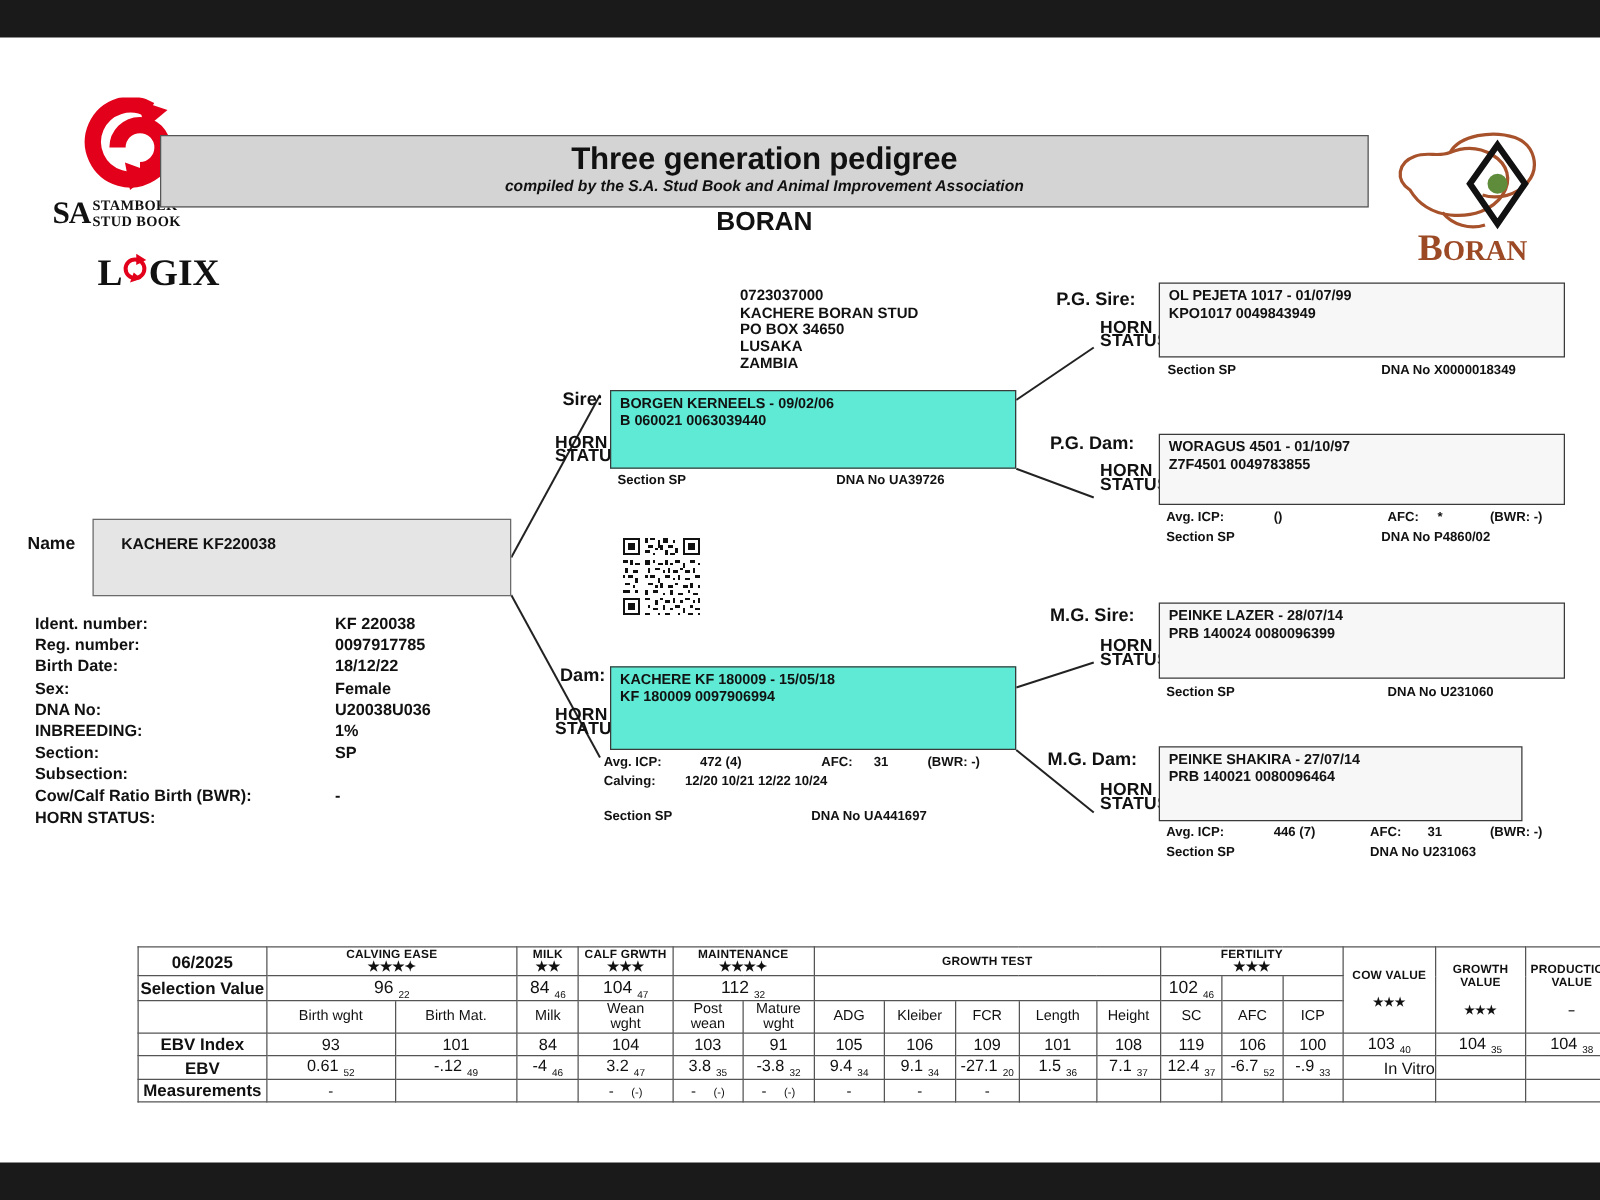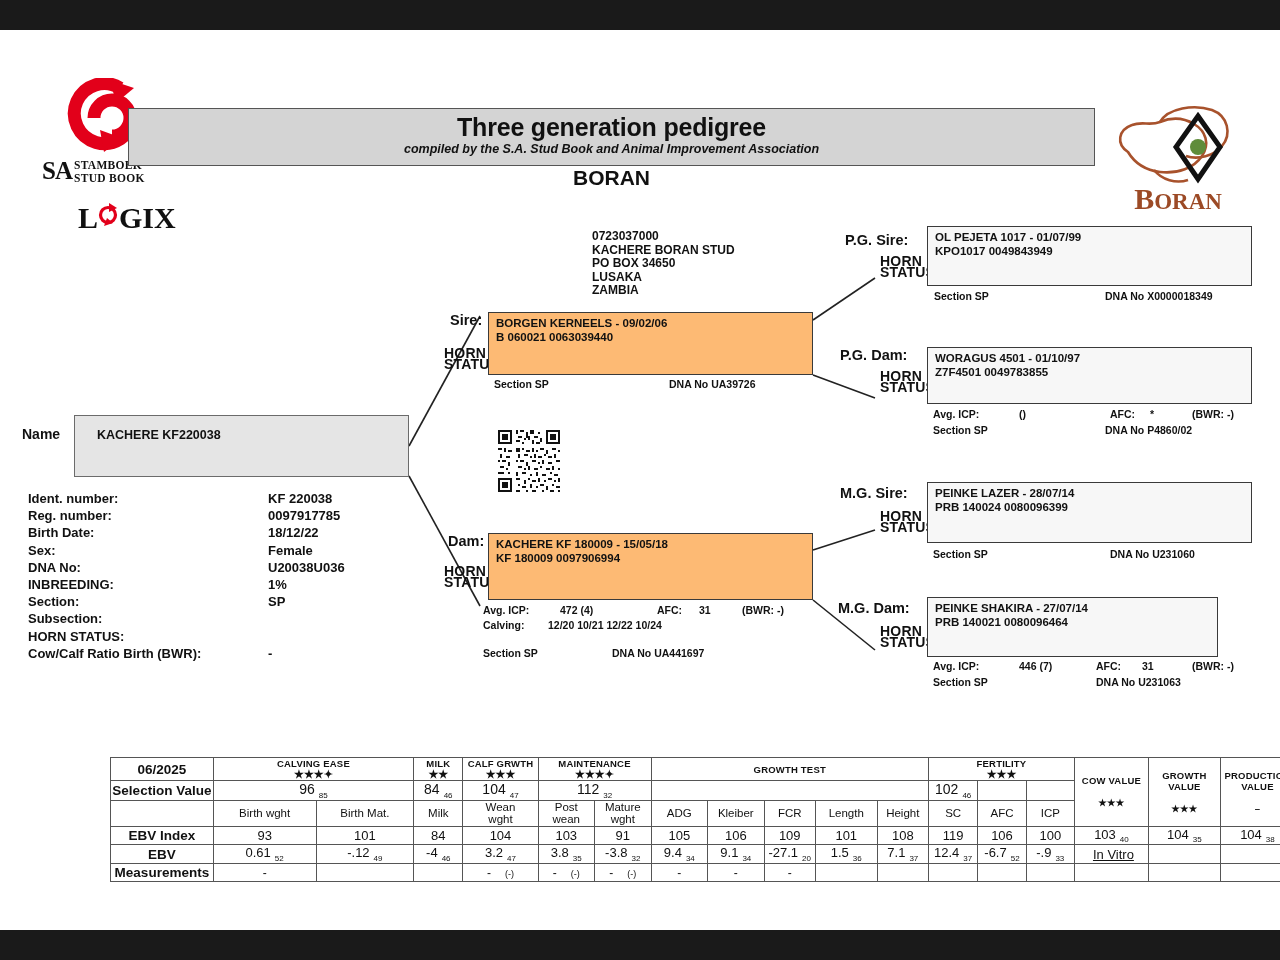--- a/index.html
+++ b/index.html
@@ -66,21 +66,21 @@
 
   
   #ident { left:28px; top:461px; width:380px; font-size:13px;
            font-weight:700; color:#111; }
   #ident .row { position:relative; height:17.2px; }
   #ident .k { position:absolute; left:0; }
   #ident .v { position:absolute; left:240px; }
 
   
   .ped-label { font-size:14.5px; font-weight:700; color:#111; }
-  .ped-box { background:#fdba74; border:1.4px solid #3a3a3a; }
+  .ped-box { background:#5eead4; border:1.4px solid #3a3a3a; }
   .ped-box.white { background:#f7f7f7; }
   .ped-l1 { position:absolute; left:7px; top:4px; font-size:11.5px;
             font-weight:700; color:#111; white-space:nowrap;}
   .ped-l2 { position:absolute; left:7px; top:18px; font-size:11.5px;
             font-weight:700; color:#111; white-space:nowrap;}
   .horn { position:absolute; font-size:14px; font-weight:700; color:#111;
           text-align:right; line-height:10.5px; letter-spacing:0.2px;}
   .ped-foot { position:absolute; font-size:10.5px; font-weight:700; color:#111;
               white-space:nowrap; }
   .ped-stat { position:absolute; font-size:10.5px; font-weight:700; color:#111;
@@ -322,26 +322,26 @@
       </div>
       <div class="row">
         <span class="k">Section:</span>
         <span class="v">SP</span>
       </div>
       <div class="row">
         <span class="k">Subsection:</span>
         <span class="v"></span>
       </div>
       <div class="row">
+        <span class="k">Cow/Calf Ratio Birth (BWR):</span>
+        <span class="v">-</span>
+      </div>
+      <div class="row">
         <span class="k">HORN STATUS:</span>
         <span class="v"></span>
-      </div>
-      <div class="row">
-        <span class="k">Cow/Calf Ratio Birth (BWR):</span>
-        <span class="v">-</span>
       </div>
     </div>
 
   <div class="abs ped-label" style="left:450px; top:282px;">Sire:</div>
   <div class="abs horn" style="left:444px; top:318px; width:42px;">
     <span>HORN</span><br><span>STATUS</span>
   </div>
   <div class="abs ped-box" style="left:488px; top:282px; width:325px; height:63px;">
     <div class="ped-l1">BORGEN KERNEELS - 09/02/06</div>
     <div class="ped-l2">B   060021      0063039440</div>
@@ -358,21 +358,21 @@
     <div class="ped-l2">KF  180009      0097906994</div>
   </div>
   <div class="abs ped-stat" style="left:483px; top:574px;">Avg. ICP:</div>
   <div class="abs ped-stat" style="left:560px; top:574px;">472 (4)</div>
   <div class="abs ped-stat" style="left:657px; top:574px;">AFC:</div>
   <div class="abs ped-stat" style="left:699px; top:574px;">31</div>
   <div class="abs ped-stat" style="left:742px; top:574px;">(BWR: -)</div>
   <div class="abs ped-stat" style="left:483px; top:589px;">Calving:</div>
   <div class="abs ped-stat" style="left:548px; top:589px;">12/20 10/21 12/22 10/24</div>
   <div class="abs ped-foot" style="left:483px; top:617px;">Section SP</div>
-  <div class="abs ped-foot" style="left:612px; top:617px;">DNA No UA441697</div>
+  <div class="abs ped-foot" style="left:649px; top:617px;">DNA No UA441697</div>
 
   <div class="abs ped-label" style="left:845px; top:202px;">P.G. Sire:</div>
   <div class="abs horn" style="left:880px; top:226px; width:42px;">
     <span>HORN</span><br><span>STATUS</span>
   </div>
   <div class="abs ped-box white" style="left:927px; top:196px; width:325px; height:60px;">
     <div class="ped-l1">OL PEJETA 1017 - 01/07/99</div>
     <div class="ped-l2">KPO1017          0049843949</div>
   </div>
   <div class="abs ped-foot" style="left:934px; top:260px;">Section SP</div>
@@ -451,21 +451,21 @@
             <td class="grp" colspan="1">CALF GRWTH<span class="stars">★★★</span></td>
             <td class="grp" colspan="2">MAINTENANCE<span class="stars">★★★✦</span></td>
             <td class="grp" colspan="5">GROWTH TEST</td>
             <td class="grp" colspan="3">FERTILITY<span class="stars">★★★</span></td>
             <td class="grp" rowspan="3">COW VALUE<br><br><span class="bigstar">★★★</span></td>
             <td class="grp" rowspan="3">GROWTH<br>VALUE<br><br><span class="bigstar">★★★</span></td>
             <td class="grp" rowspan="3">PRODUCTION<br>VALUE<br><br><span class="bigstar">–</span></td>
           </tr>
           <tr>
             <td class="nb">Selection Value</td>
-            <td class="selv" colspan="2">96<span class="acc">85</span></td>
+            <td class="selv" colspan="2">96<span class="acc">22</span></td>
             <td class="selv" colspan="1">84<span class="acc">46</span></td>
             <td class="selv" colspan="1">104<span class="acc">47</span></td>
             <td class="selv" colspan="2">112<span class="acc">32</span></td>
             <td class="selv" colspan="5"></td>
             <td class="selv" colspan="1">102<span class="acc">46</span></td>
             <td class="selv"></td>
             <td class="selv"></td>
           </tr>
           <tr>
             <td class="nb"></td>
@@ -513,21 +513,21 @@
             <td class="val">3.8<span class="acc">35</span></td>
             <td class="val">-3.8<span class="acc">32</span></td>
             <td class="val">9.4<span class="acc">34</span></td>
             <td class="val">9.1<span class="acc">34</span></td>
             <td class="val">-27.1<span class="acc">20</span></td>
             <td class="val">1.5<span class="acc">36</span></td>
             <td class="val">7.1<span class="acc">37</span></td>
             <td class="val">12.4<span class="acc">37</span></td>
             <td class="val">-6.7<span class="acc">52</span></td>
             <td class="val">-.9<span class="acc">33</span></td>
-            <td class="val" style="text-align:center;padding-left:4px;text-decoration:underline;">In Vitro</td>
+            <td class="val" style="text-align:right;padding-left:4px;">In Vitro</td>
             <td class="val"></td>
             <td class="val"></td>
           </tr>
           <tr>
             <td class="nb">Measurements</td>
             <td class="val"><span class="dash">-</span></td>
             <td class="val"></td>
             <td class="val"></td>
             <td class="val"><span class="dash">-</span><span class="paren" style="margin-left:14px;">(-)</span></td>
             <td class="val"><span class="dash">-</span><span class="paren" style="margin-left:14px;">(-)</span></td>

